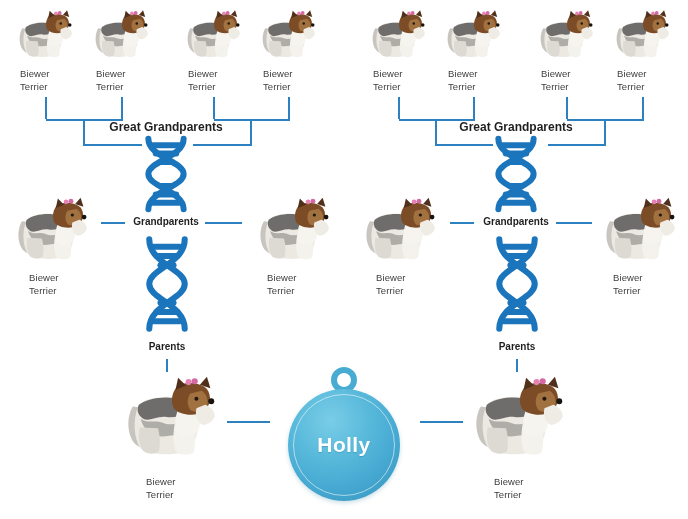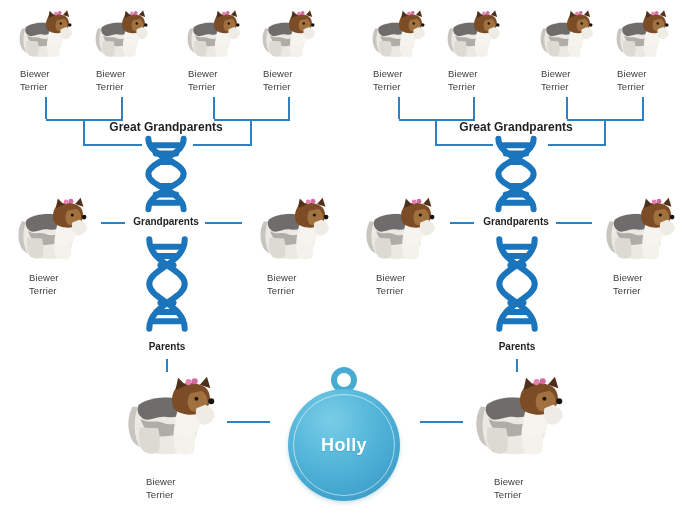--- a/index.html
+++ b/index.html
@@ -30,21 +30,21 @@
     position:absolute;left:288px;top:389px;width:112px;height:112px;border-radius:50%;
     background:radial-gradient(circle at 38% 28%, #79cde7 0%, #57b8da 38%, #47aad2 62%, #3493bb 100%);
     box-shadow:0 2px 4px rgba(60,130,160,.25);
     display:flex;align-items:center;justify-content:center;
   }
   .tag-circle::after{
     content:"";position:absolute;inset:5px;border:1px solid rgba(255,255,255,.55);
     border-radius:50%;pointer-events:none;
   }
   .tag-name{
-    font-size:18px;font-weight:bold;color:#ffffff;letter-spacing:.4px;
+    font-size:21px;font-weight:bold;color:#ffffff;letter-spacing:.4px;
     text-shadow:0 1px 1px rgba(0,90,130,.25);
   }
   .defs-holder{position:absolute;width:0;height:0;overflow:hidden;}
 </style>
 </head>
 <body>
 
 <div class="stage">
 
   <svg class="defs-holder" aria-hidden="true">

